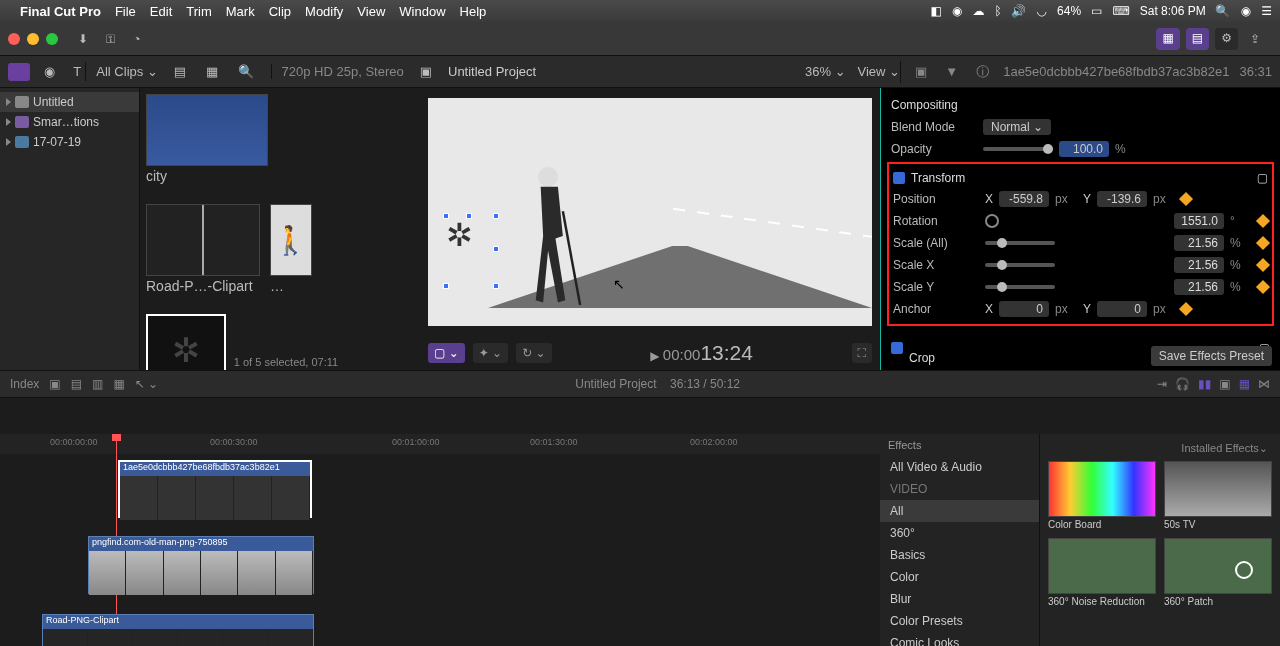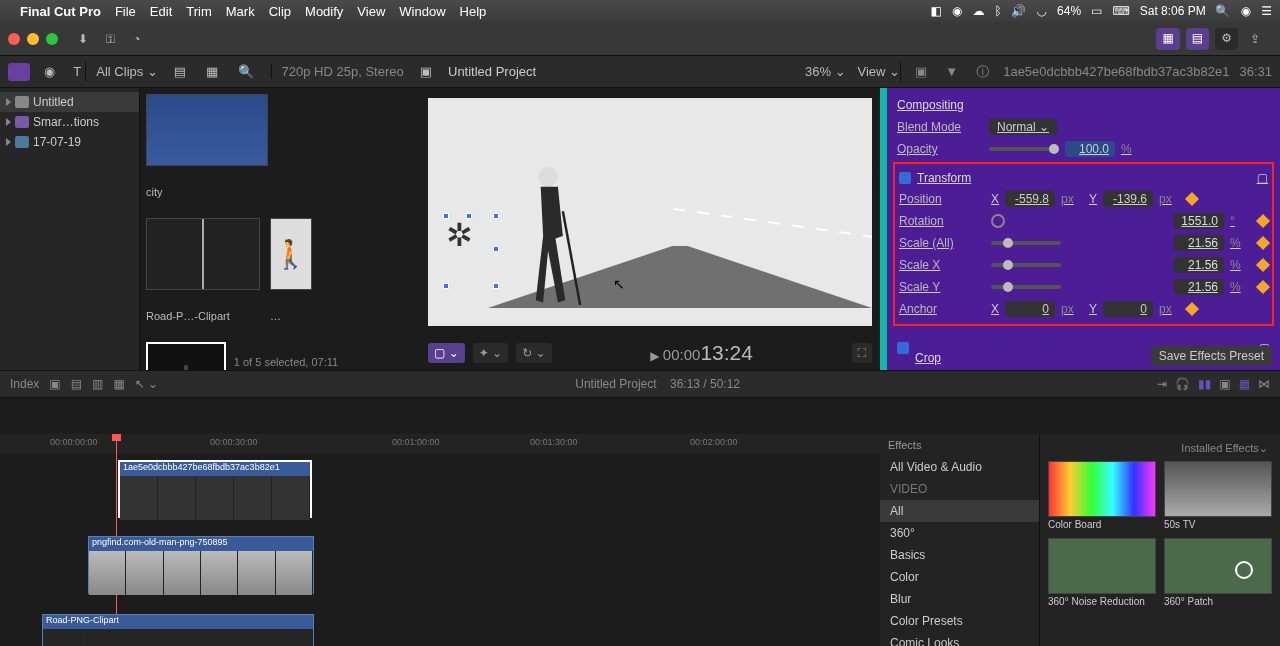--- a/index.html
+++ b/index.html
@@ -39,21 +39,21 @@
 .triangle { width: 0; height: 0; border-left: 5px solid #888; border-top: 4px solid transparent; border-bottom: 4px solid transparent; }
 .folder { width: 14px; height: 12px; background: #888; border-radius: 2px; display:inline-block; }
 
 .browser { background: #1c1c1c; padding: 6px; overflow: hidden; position: relative; }
 .thumbs { display: flex; flex-wrap: wrap; gap: 10px; }
 .thumb { width: 122px; }
 .thumb.small { width: 56px; }
 .thumb .img { width: 100%; height: 72px; background: #333; border: 1px solid #444; }
 .thumb.small .img { width: 42px; height: 72px; }
 .thumb.selected .img { border: 2px solid #fff; }
-.thumb .label { font-size: 11px; color: #bbb; padding-top: 20px; white-space: nowrap; overflow: hidden; text-overflow: ellipsis; }
+.thumb .label { font-size: 14px; color: #bbb; padding-top: 2px; white-space: nowrap; overflow: hidden; text-overflow: ellipsis; }
 .thumb .img.city { background: linear-gradient(#2a4a8a,#3a5aa0); }
 .thumb .img.road { background: #222; position: relative; }
 .thumb .img.road::after { content:""; position:absolute; left:50%; top:0; width:2px; height:100%; background:#aaa; transform: translateX(-1px); }
 .thumb .img.man { background: #ddd; display:flex; align-items:center; justify-content:center; font-size:28px; color:#333; }
 .thumb .img.fan { background: #111; display:flex; align-items:center; justify-content:center; font-size:34px; color:#444; }
 .browser .status { position: absolute; bottom: 2px; width: 100%; text-align: center; color: #888; font-size: 11px; }
 
 .viewer { background: #1c1c1c; display: flex; flex-direction: column; }
 .viewer-canvas { flex: 1; display: flex; align-items: center; justify-content: center; margin: 6px; }
 .canvas-inner { width: 444px; height: 228px; background: #e8e8e8; position: relative; overflow: hidden; }
@@ -64,21 +64,21 @@
 .fan-widget .blade { font-size: 32px; color:#333; }
 .fan-widget .handle { position:absolute; width:6px; height:6px; background:#3a6fff; border:1px solid #fff; }
 .cursor-arrow { position:absolute; left: 185px; bottom: 34px; font-size:14px; color:#000; }
 
 .viewer-controls { height: 34px; display: flex; align-items: center; padding: 0 8px; gap: 8px; color:#999; }
 .viewer-controls .tc { color: #999; font-size: 15px; }
 .viewer-controls .tc .big { color: #bbb; font-size: 21px; }
 .viewer-controls .iconbox { background:#2a2a2a; padding:3px 6px; border-radius:3px; }
 .viewer-controls .iconbox.purple { background:#5b3f8f; color:#fff; }
 
-.inspector { background: #4c1d95; border-left: 7px solid #14b8a6; padding: 6px 10px; font-size: 12px; overflow: hidden; position: relative; text-decoration: underline; }
+.inspector { background: #000000; border-left: 1px solid #14b8a6; padding: 6px 10px; font-size: 12px; overflow: hidden; position: relative; }
 .inspector h4 { color: #ddd; font-weight: normal; font-size: 12px; margin: 4px 0; }
 .inspector .row { display: flex; align-items: center; padding: 3px 0; gap: 6px; }
 .inspector .row .lab { width: 86px; color: #bbb; }
 .inspector .row .val { margin-left: auto; color: #ddd; }
 .inspector .row .unit { color: #888; width: 22px; text-align: left; }
 .inspector .slider { width: 70px; height: 4px; background: #555; border-radius: 2px; position: relative; }
 .inspector .slider .knob { width: 10px; height: 10px; background: #bbb; border-radius: 50%; position: absolute; top:-3px; left:12px; }
 .inspector .keyframe { width: 10px; height: 10px; background: #f5a623; transform: rotate(45deg); }
 .redbox { border: 2px solid #ff2020; padding: 4px; margin: 2px -4px; }
 .checkbox { width: 12px; height: 12px; background: #366ad9; border-radius: 2px; display:inline-block; }

